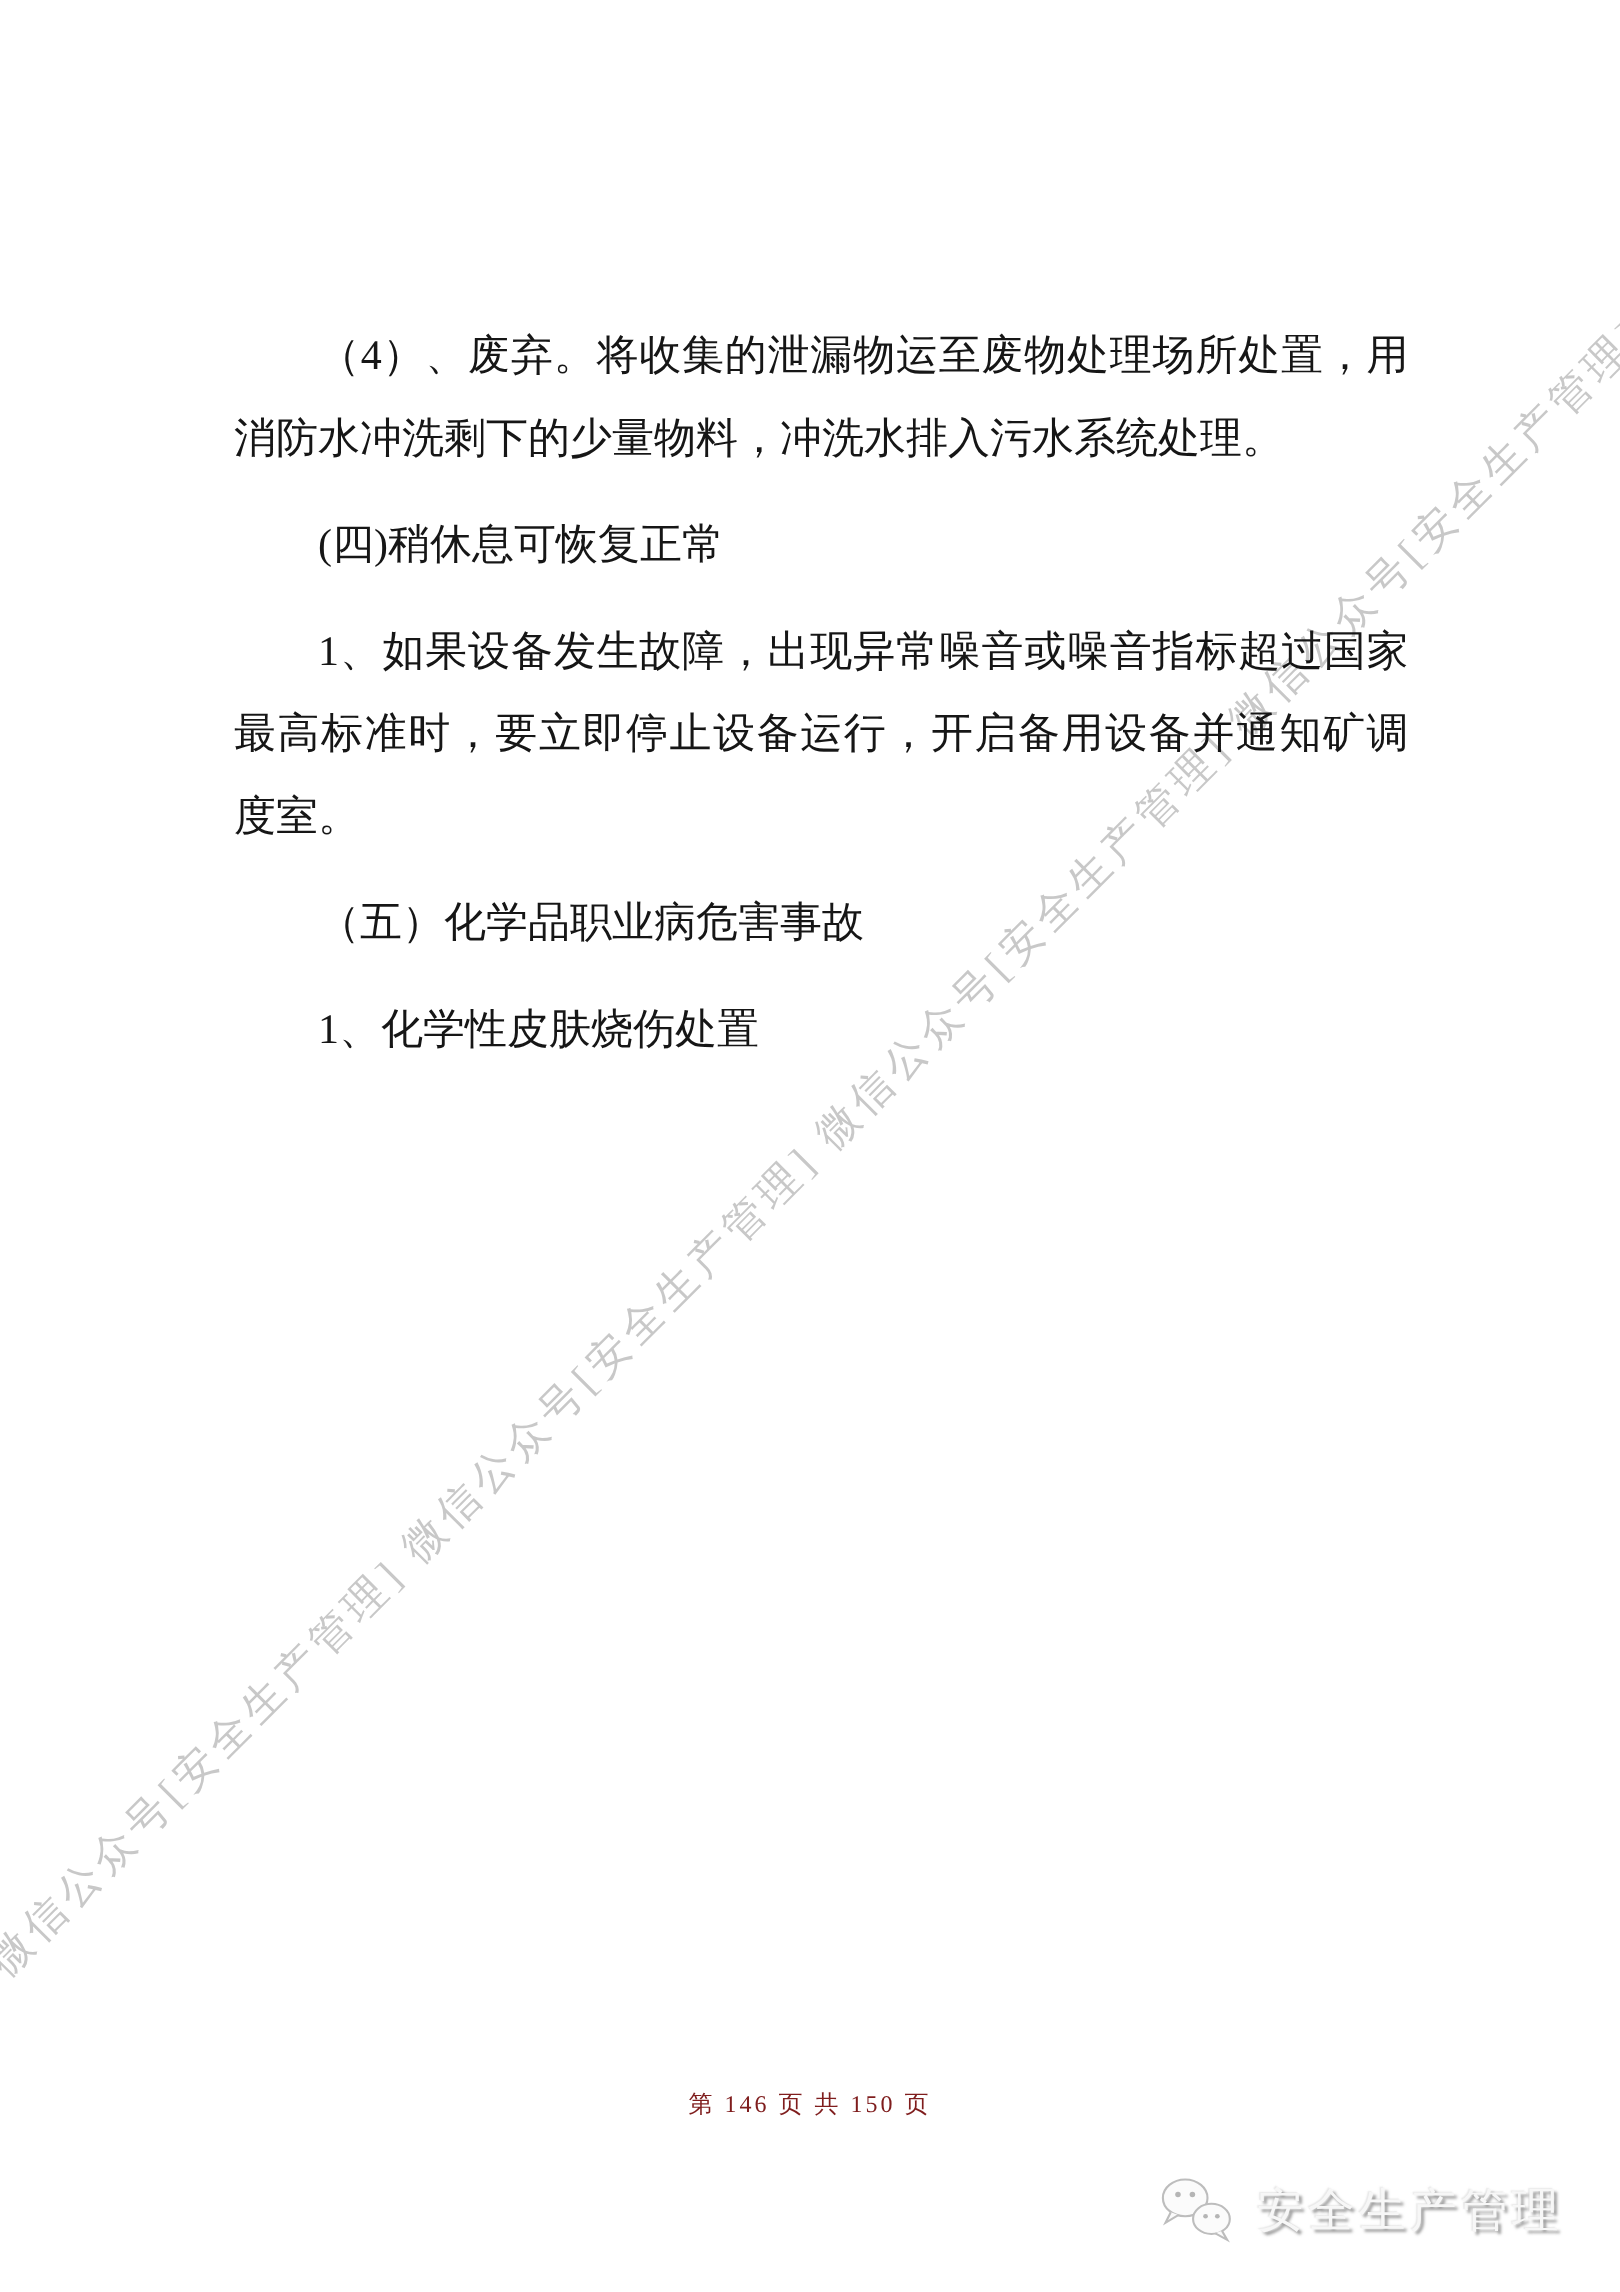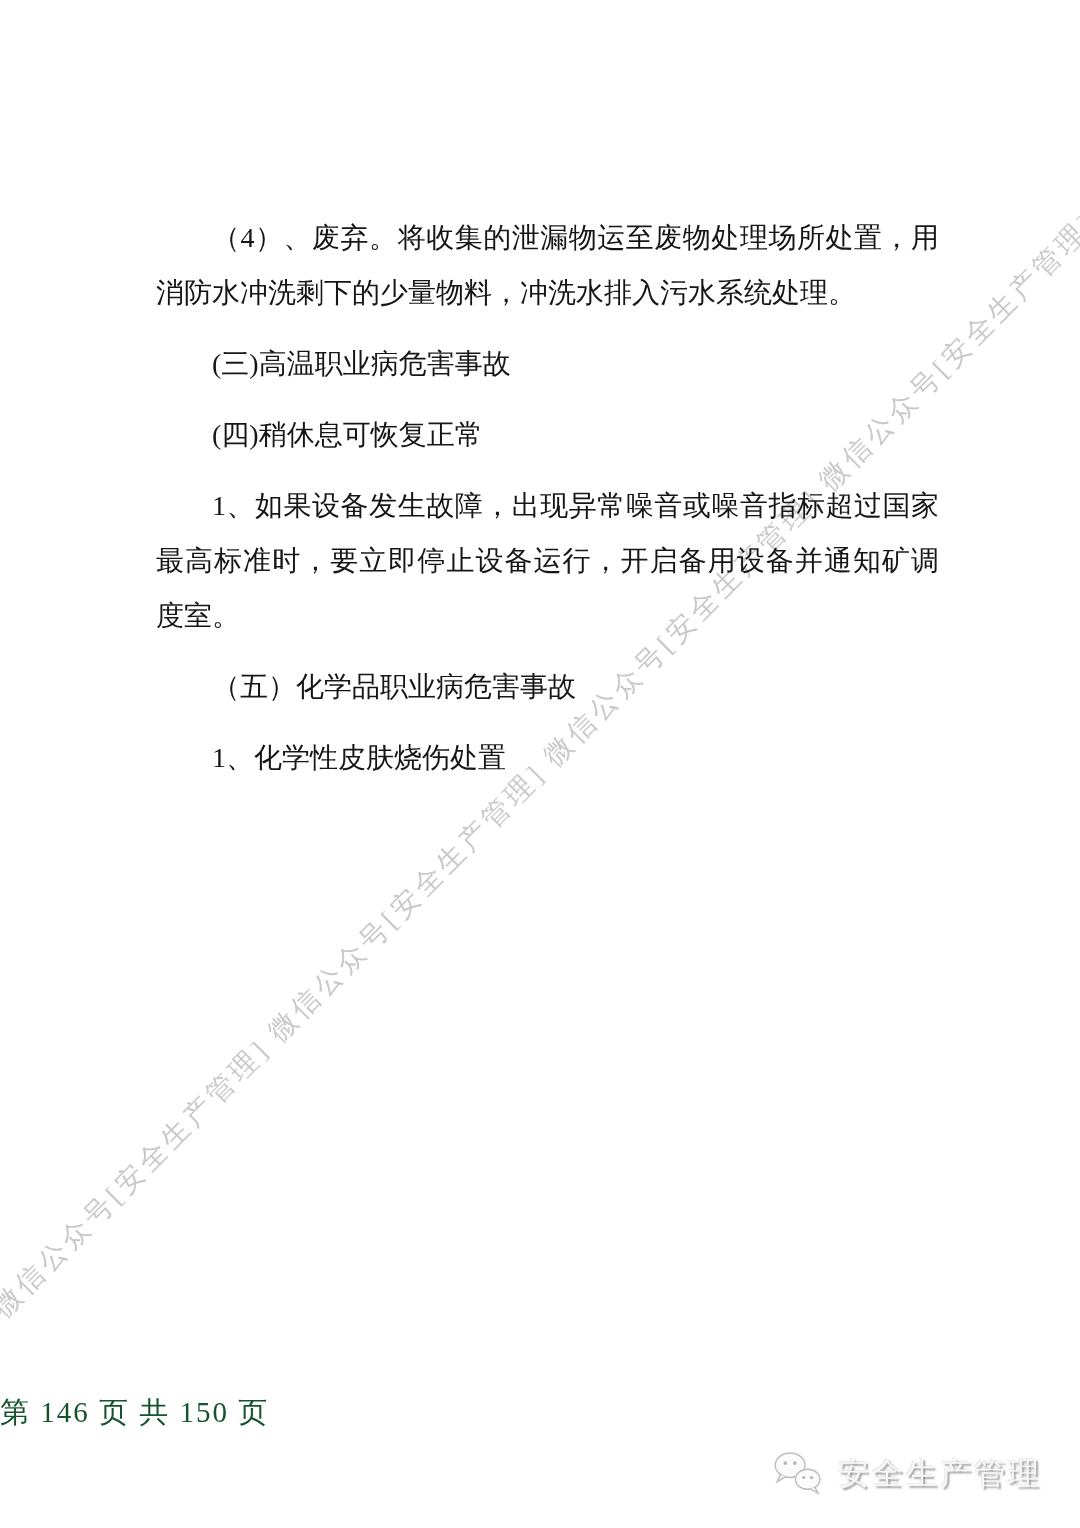--- a/index.html
+++ b/index.html
@@ -40,24 +40,24 @@
   .content p {
     margin: 16px;
     text-indent: 2em;
     word-break: break-all;
   }
   .footer {
     position: absolute;
     left: 0;
     top: 1393px;
     width: 100%;
-    text-align: left;
-    font-size: 29px;
+    text-align: center;
+    font-size: 16px;
     letter-spacing: 2px;
-    color: #14532d;
+    color: #7f1d1d;
     z-index: 2;
   }
   .brand {
     position: absolute;
     right: 38px;
     top: 1450px;
     display: flex;
     align-items: center;
     gap: 12px;
     z-index: 2;
@@ -73,21 +73,20 @@
 </style>
 </head>
 <body>
 
 <div class="page">
 
   <div class="watermark">微信公众号[安全生产管理]  微信公众号[安全生产管理]  微信公众号[安全生产管理]  微信公众号[安全生产管理]</div>
 
   <div class="content">
     <p>（4）、废弃。将收集的泄漏物运至废物处理场所处置，用消防水冲洗剩下的少量物料，冲洗水排入污水系统处理。</p>
-    <p>(三)高温职业病危害事故</p>
     <p>(四)稍休息可恢复正常</p>
     <p>1、如果设备发生故障，出现异常噪音或噪音指标超过国家最高标准时，要立即停止设备运行，开启备用设备并通知矿调度室。</p>
     <p>（五）化学品职业病危害事故</p>
     <p>1、化学性皮肤烧伤处置</p>
   </div>
 
   <div class="footer">第 146 页 共 150 页</div>
 
   <div class="brand">
     <svg class="brand-icon" viewBox="0 0 64 54">

